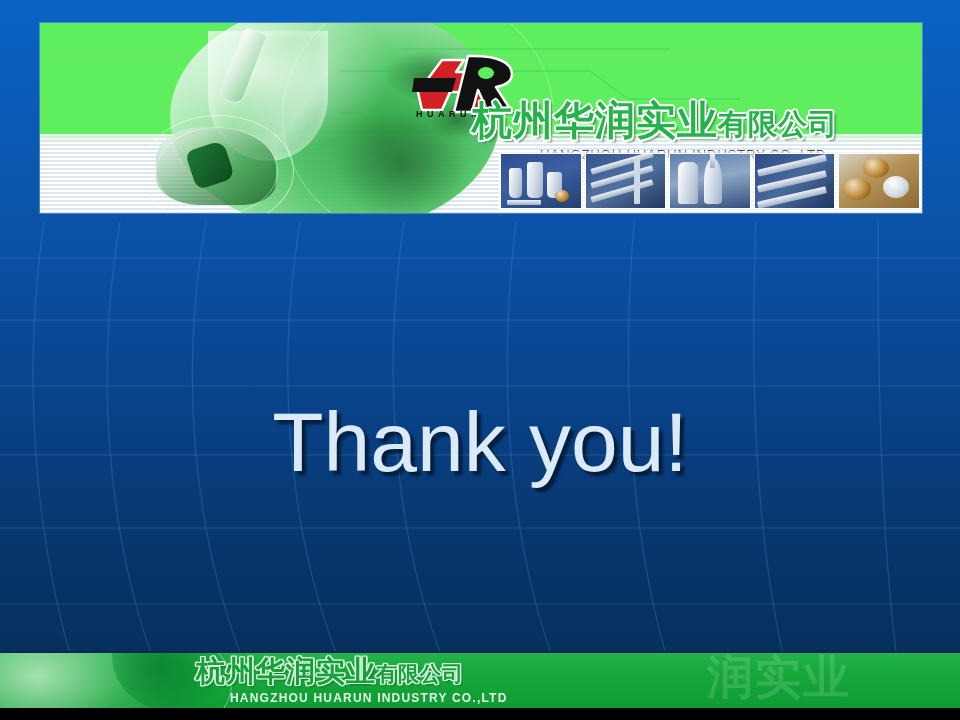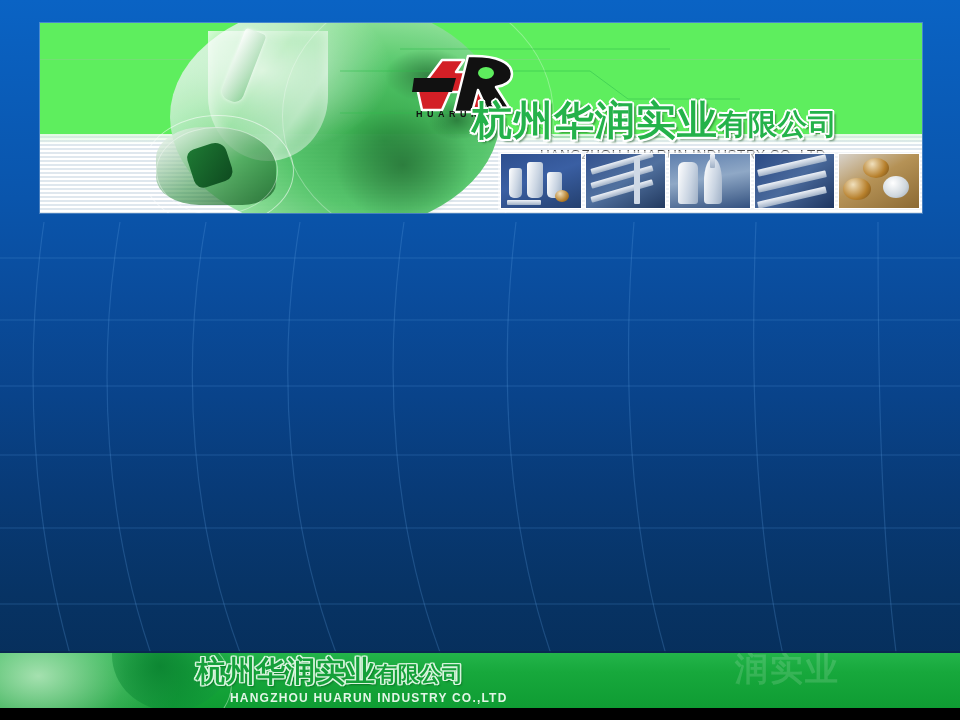--- a/index.html
+++ b/index.html
@@ -292,23 +292,23 @@
   }
   .footer .f-arc {
     position: absolute;
     left: -20px; top: -40px;
     width: 250px; height: 140px;
     border-radius: 50%;
     border: 1px solid rgba(220,255,225,0.45);
   }
   .footer .watermark {
     position: absolute;
-    right: 120px; top: -6px;
+    right: 109px; top: -6px;
     font-family: "DejaVu Sans", "Liberation Sans", sans-serif;
-    font-size: 33px;
+    font-size: 46px;
     font-weight: bold;
     color: rgba(255,255,255,0.14);
     letter-spacing: 2px;
     white-space: nowrap;
   }
   .footer-cn {
     position: absolute;
     left: 196px; top: 4px;
     font-family: "DejaVu Sans", "Liberation Sans", sans-serif;
     font-size: 29px;
@@ -439,20 +439,21 @@
         <div class="rod" style="left:2px;top:40px;width:70px;height:7px;transform:rotate(-13deg);"></div>
       </div>
       <div class="product-cell p5">
         <div class="disc" style="left:4px;top:24px;width:28px;height:22px;"></div>
         <div class="disc" style="left:24px;top:4px;width:26px;height:20px;"></div>
         <div class="disc" style="left:44px;top:22px;width:26px;height:22px;background:radial-gradient(circle at 38% 32%,#ffffff,#cfd7dd 60%,#9aa4ad);"></div>
       </div>
     </div>
   </div>
 
+  <div class="thanks-en">Thank you!</div>
 
   <div class="footer-topline"></div>
   <div class="footer">
     <div class="f-orb"></div>
     <div class="f-orb2"></div>
     <div class="f-arc"></div>
     <div class="watermark">润实业</div>
     <div class="footer-cn">
       <span>杭州华润实业</span><span class="suffix">有限公司</span>
     </div>

